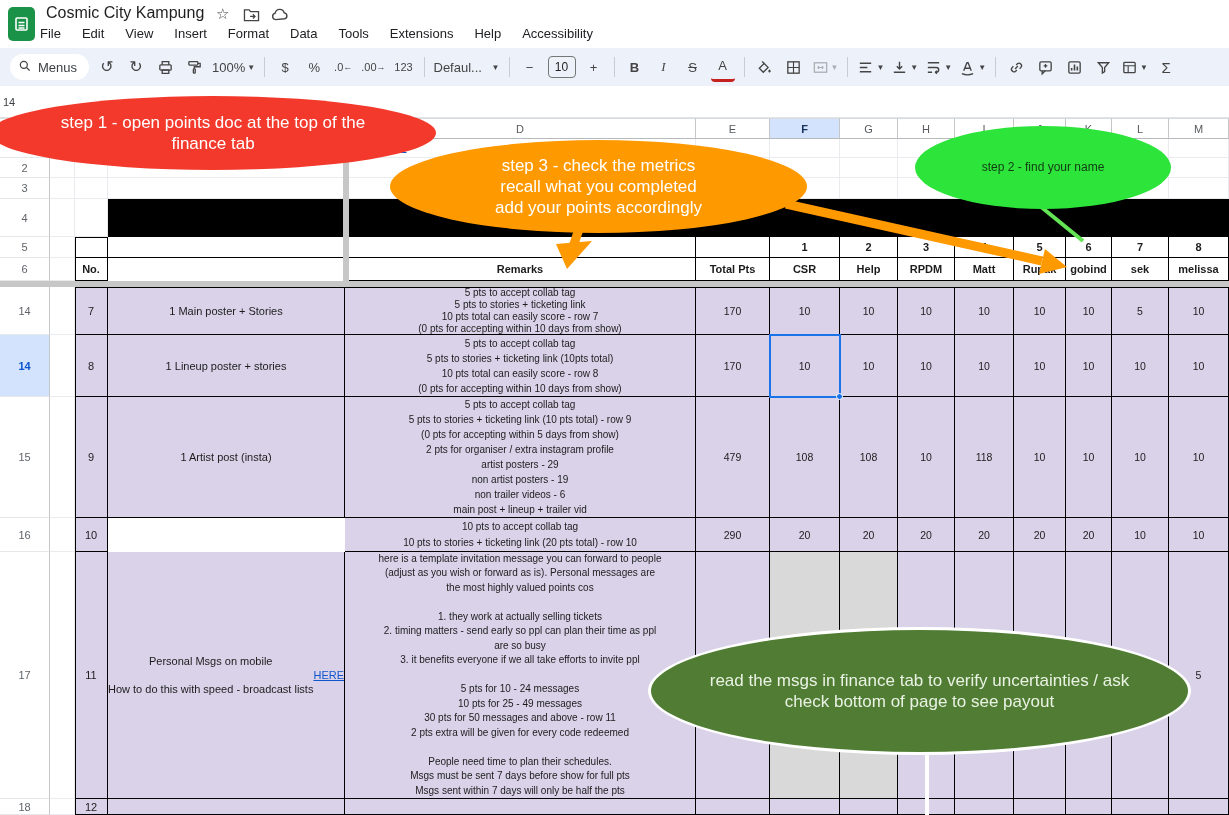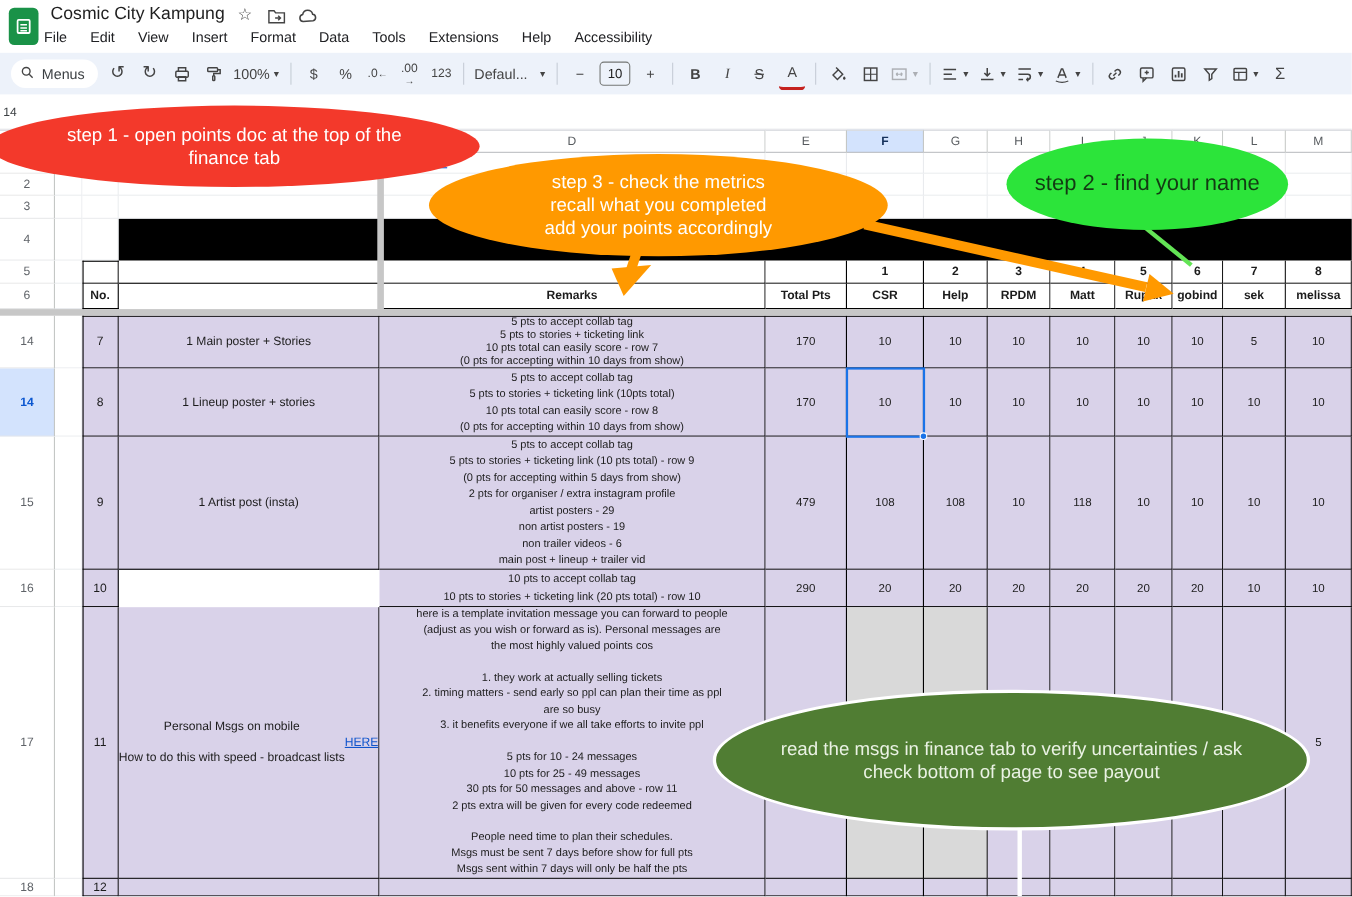--- a/index.html
+++ b/index.html
@@ -49,21 +49,21 @@
   a.sheetlink{color:#1155cc;text-decoration:underline;cursor:pointer;}
   #selrect{border:2px solid #1a73e8;background:transparent;z-index:6;}
   #selhandle{width:7px;height:7px;border-radius:50%;background:#1a73e8;border:1px solid #fff;z-index:7;}
   #overlay{left:0;top:0;z-index:8;pointer-events:none;}
   
   .bubble{border-radius:50%;display:flex;align-items:center;justify-content:center;text-align:center;z-index:9;
           font-size:17px;line-height:21px;white-space:pre-line;}
   #ann-red{left:-10px;top:96px;width:446px;height:74px;color:#fff;}
   #ann-red .inner{width:330px;}
   #ann-orange{left:390px;top:140px;width:417px;height:93px;color:#fff;}
-  #ann-green{left:915px;top:126px;width:256px;height:83px;font-size:20px;}
+  #ann-green{left:915px;top:126px;width:256px;height:83px;font-size:12px;}
   #ann-darkgreen{left:648px;top:627px;width:543px;height:128px;border:3px solid #fff;}
   #row2-link{font-size:9px;z-index:4;}
 </style>
 </head>
 <body>
 
 <div id="app">
 
   <div class="abs" id="topbar">
     <div class="abs" id="logo">
@@ -126,21 +126,21 @@
         <span>100%</span>
         <span class="caret">▼</span>
       </span>
     <span class="sep"></span>
     <span class="tbtn">$</span>
     <span class="tbtn">%</span>
     <span class="tbtn" style="font-size:11px;">
         <span>.0</span>
         <span style="font-size:9px;">←</span>
       </span>
-    <span class="tbtn" style="font-size:11px;flex-direction:column;">
+    <span class="tbtn" style="font-size:11px;">
         <span>.00</span>
         <span style="font-size:9px;">→</span>
       </span>
     <span class="tbtn" style="font-size:11px;">123</span>
     <span class="sep"></span>
     <span class="tbtn" style="width:66px;justify-content:space-between;">
         <span>Defaul...</span>
         <span class="caret">▼</span>
       </span>
     <span class="sep"></span>

